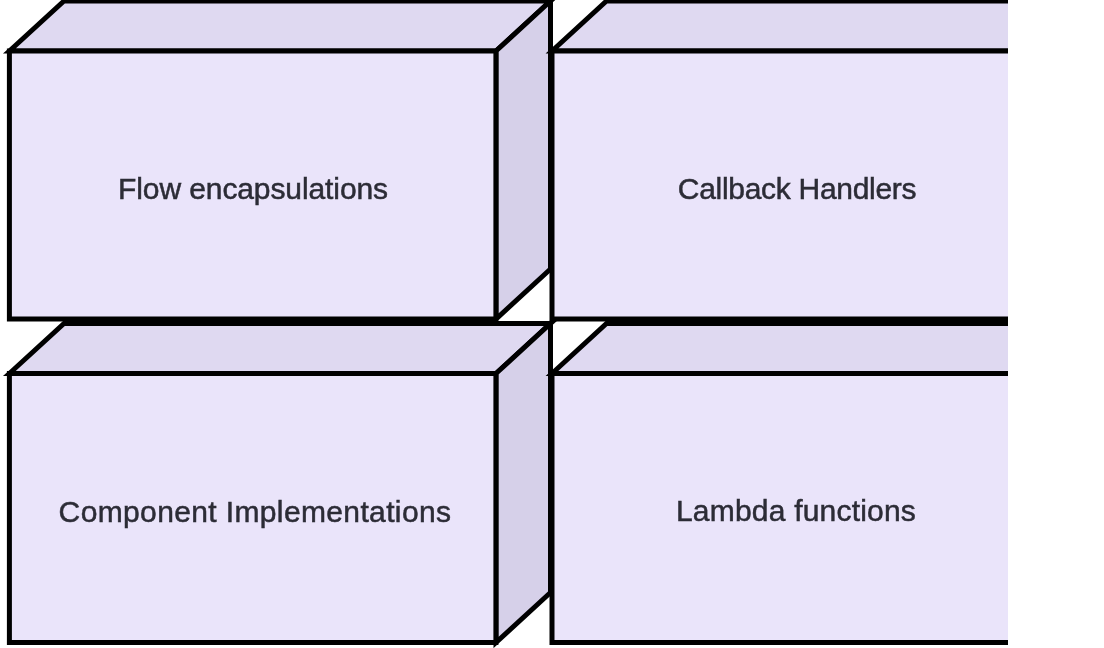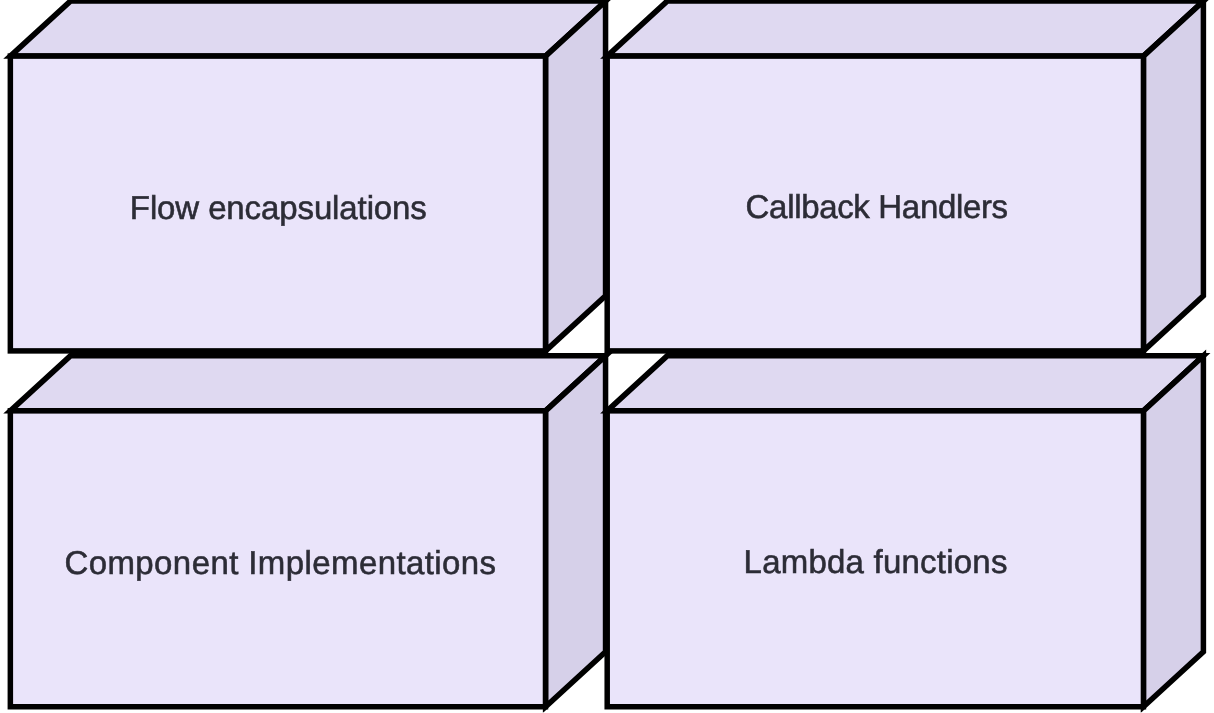--- a/index.html
+++ b/index.html
@@ -1,16 +1,16 @@
 <!DOCTYPE html>
 <html><head>
 <meta charset="utf-8">
 <style>
   html,body{margin:0;padding:0;background:#ffffff;}
-  .wrap{width:1104px;height:648px;position:relative;overflow:hidden;}
+  .wrap{width:1008px;height:648px;position:relative;overflow:hidden;}
   svg{display:block;}
   text{font-family:"Liberation Sans",sans-serif;fill:#2c2c36;}
 </style>
 </head>
 <body>
 <div class="wrap">
 <svg width="1104" height="648" viewBox="0 0 1104 648" xmlns="http://www.w3.org/2000/svg" style="filter:blur(0.55px);">
   <g stroke="#000000" stroke-width="5" stroke-linejoin="miter">
 
     <polygon points="9.4,51 64,1 550.5,1 496,51" fill="#dfd9f1"></polygon>

